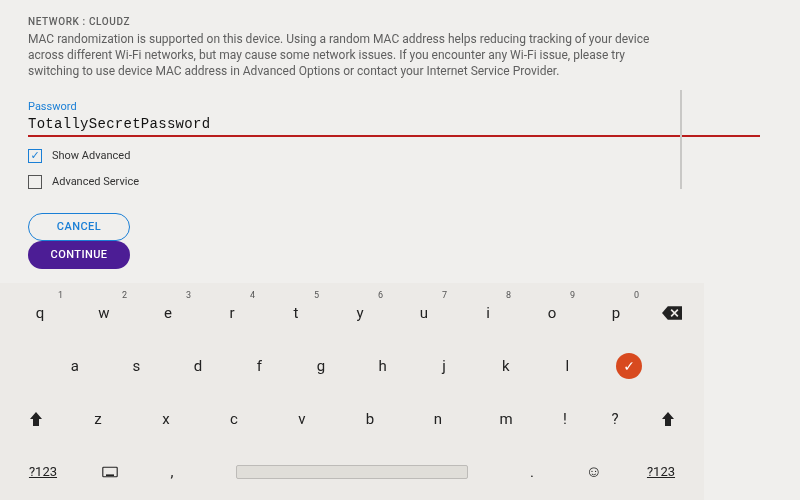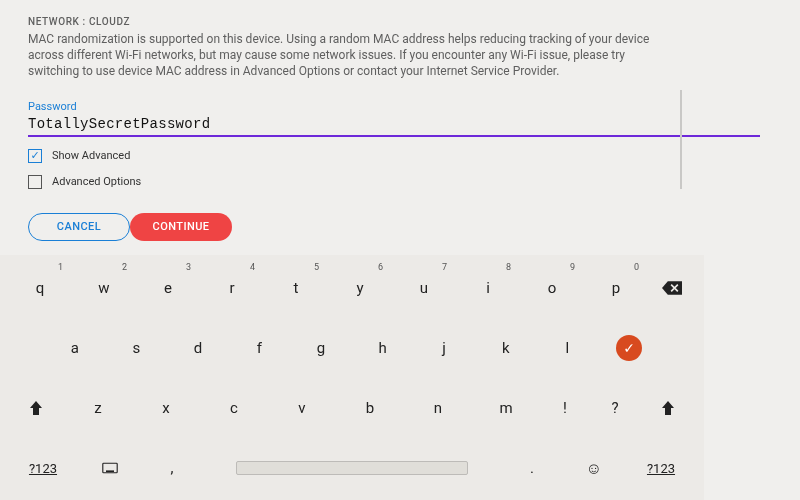--- a/index.html
+++ b/index.html
@@ -4,28 +4,28 @@
 <style>
   * { box-sizing: border-box; margin: 0; padding: 0; }
   html, body { width: 800px; height: 500px; overflow: hidden; font-family: -apple-system, BlinkMacSystemFont, "Segoe UI", Roboto, sans-serif; background: #f0efed; }
   .screen { width: 704px; height: 500px; display: flex; flex-direction: column; position: relative; }
   .top { padding: 16px 28px 0 28px; }
   .breadcrumb { font-size: 10px; letter-spacing: 0.06em; color: #5f5f5f; font-weight: 500; }
   .info { font-size: 12px; line-height: 1.35; color: #5f5f5f; margin-top: 4px; max-width: 740px; }
   .form-area { padding: 4px 28px 0 28px; margin-top: 10px; position: relative; }
   .form-scroll-line { position: absolute; right: 22px; top: 0; bottom: 0; width: 2px; background: #c9c8c6; }
   .field-label { font-size: 11px; color: #1a7fd6; margin-top: 6px; }
-  .password-input { width: 732px; border: none; border-bottom: 2px solid #6d28d9; background: transparent; font-family: "Courier New", monospace; font-size: 14px; padding: 3px 0 3px 0; outline: none; color: #111; letter-spacing: 0.02em; }
+  .password-input { width: 732px; border: none; border-bottom: 2px solid #b91c1c; background: transparent; font-family: "Courier New", monospace; font-size: 14px; padding: 3px 0 3px 0; outline: none; color: #111; letter-spacing: 0.02em; }
   .check-row { display: flex; align-items: center; margin-top: 12px; font-size: 11px; color: #333; }
   .checkbox { width: 14px; height: 14px; border: 1.5px solid #1a7fd6; margin-right: 10px; display: flex; align-items: center; justify-content: center; color: #1a7fd6; font-size: 11px; line-height: 1; }
   .checkbox.unchecked { border-color: #555; color: transparent; }
-  .button-row { display: flex; justify-content: flex-start; padding: 24px 28px 0 28px; }
+  .button-row { display: flex; justify-content: flex-end; padding: 24px 28px 0 28px; flex-direction: column; }
   .btn { height: 28px; border-radius: 14px; font-size: 11px; font-weight: 500; letter-spacing: 0.04em; display: flex; align-items: center; justify-content: center; cursor: pointer; }
   .btn-cancel { width: 102px; border: 1.5px solid #1a7fd6; color: #1a7fd6; background: transparent; }
-  .btn-continue { width: 102px; background: #ef4444; color: #fff; border: none; }
+  .btn-continue { width: 102px; background: #4c1d95; color: #fff; border: none; }
   .keyboard { flex: 1; margin-top: 14px; background: #eceae7; display: flex; flex-direction: column; padding: 4px 8px 2px 8px; }
   .krow { display: flex; flex: 1; align-items: stretch; }
   .key { flex: 1; margin: 1px; display: flex; align-items: center; justify-content: center; font-size: 15px; color: #222; position: relative; border-radius: 3px; }
   .key .hint { position: absolute; top: 2px; right: 8px; font-size: 9px; color: #555; }
   .krow.row2 { padding: 0 36px 0 36px; }
   .key.backspace svg { width: 20px; height: 14px; }
   .key.enter { flex: 0 0 60px; }
   .enter-circle { width: 26px; height: 26px; border-radius: 50%; background: #d84a1f; display: flex; align-items: center; justify-content: center; color: #fff; font-size: 14px; }
   .key.shift svg { width: 12px; height: 14px; }
   .key.mode { font-size: 13px; }
@@ -57,21 +57,21 @@
   <div class="form-area">
     <div class="form-scroll-line"></div>
     <div class="field-label">Password</div>
     <input class="password-input" type="text" value="TotallySecretPassword" style="">
     <div class="check-row">
       <div class="checkbox">✓</div>
       <span>Show Advanced</span>
     </div>
     <div class="check-row">
       <div class="checkbox unchecked">✓</div>
-      <span>Advanced Options</span>
+      <span>Advanced Service</span>
     </div>
   </div>
 
   <div class="button-row">
     <div class="btn btn-cancel">CANCEL</div>
     <div class="btn btn-continue">CONTINUE</div>
   </div>
 
   <div class="keyboard">
     <div class="krow row1" id="krow1">

